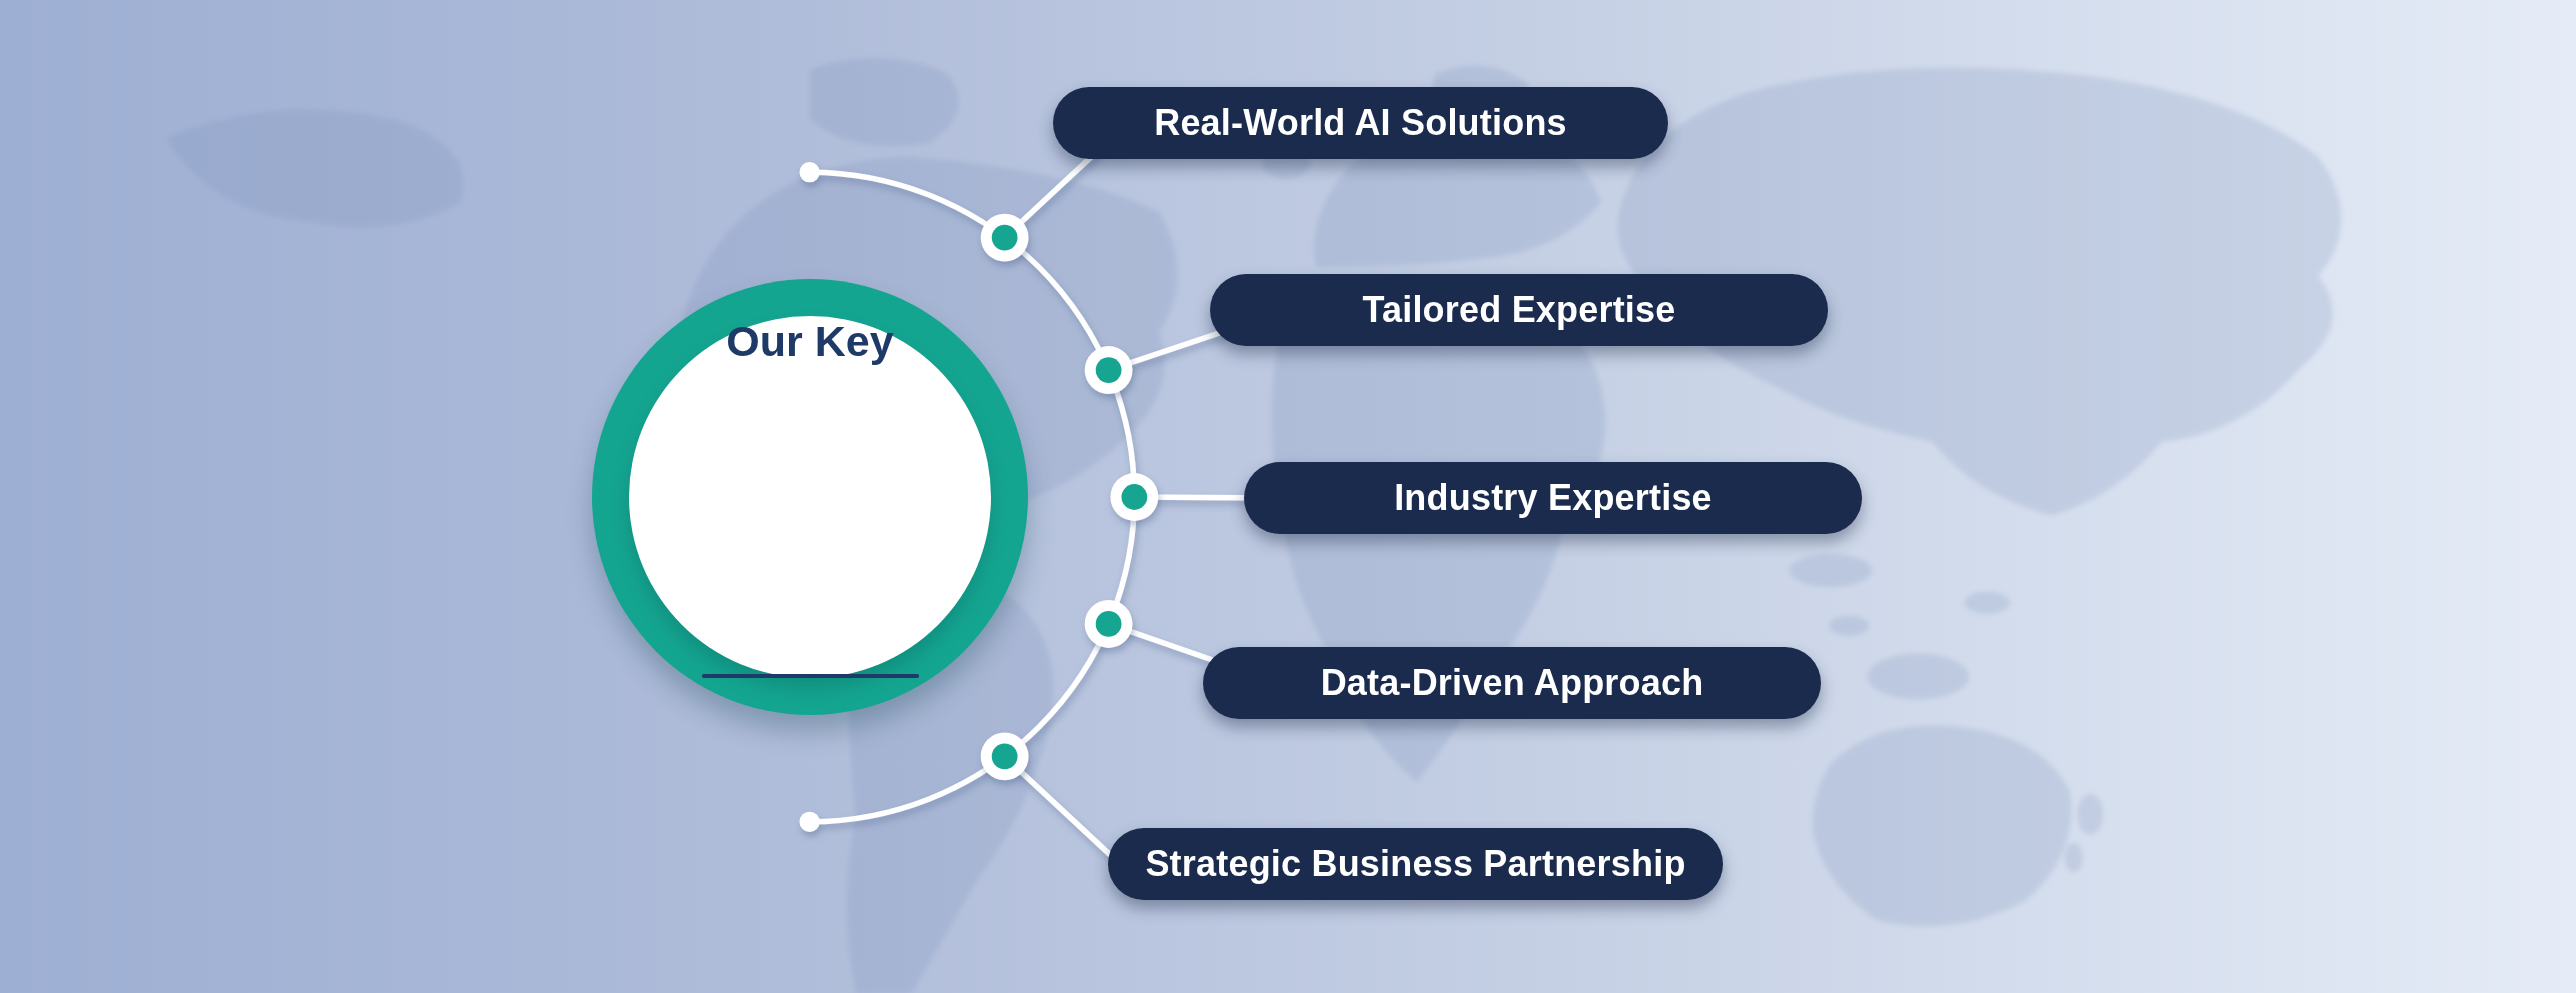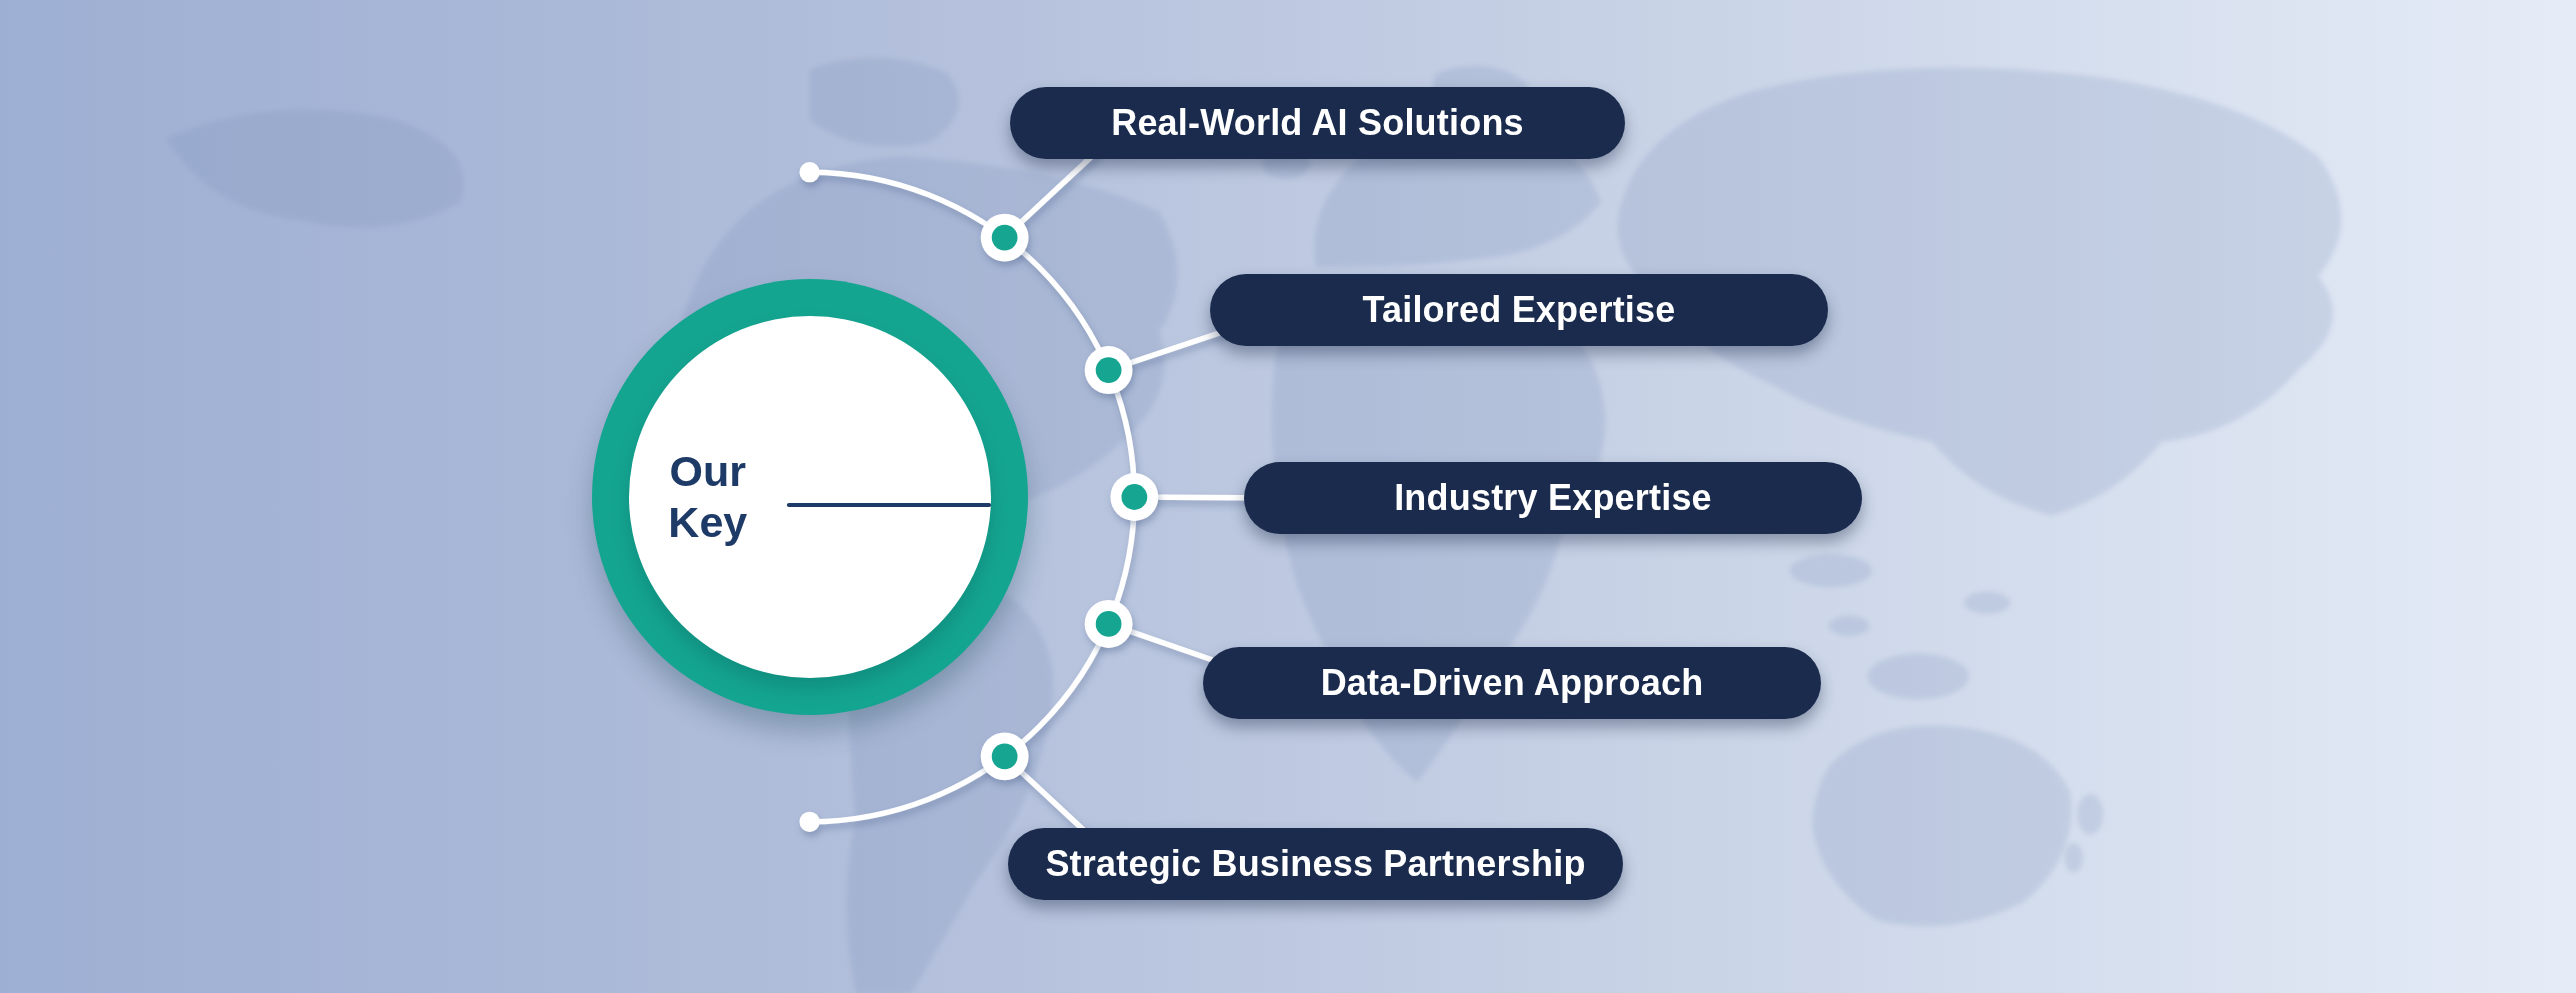--- a/index.html
+++ b/index.html
@@ -9,34 +9,34 @@
     font-family:"Liberation Sans",sans-serif;
   }
   #canvas svg.layer{position:absolute;left:0;top:0;z-index:1;}
   .pill{
     position:absolute;height:72px;background:#1a2b4d;border-radius:37px;
     color:#ffffff;font-weight:700;font-size:36px;letter-spacing:0.2px;
     display:flex;align-items:center;justify-content:center;
     box-shadow:0 8.3px 14.7px rgba(23,37,66,0.38);
     z-index:3;white-space:nowrap;
   }
-  #pill-0{left:1010px;top:87px;width:615px;}
+  #pill-0{left:1053px;top:87px;width:615px;}
   #pill-1{left:1210px;top:274px;width:618px;}
   #pill-2{left:1244px;top:462px;width:618px;}
   #pill-3{left:1203px;top:647px;width:618px;}
-  #pill-4{left:1008px;top:828px;width:615px;}
+  #pill-4{left:1108px;top:828px;width:615px;}
   .center-circle{
     position:absolute;left:592px;top:279px;width:436px;height:436px;border-radius:50%;
     background:#14a590;box-shadow:0 16.6px 26px rgba(16,60,75,0.28);
     display:flex;align-items:center;justify-content:center;z-index:3;
   }
   .center-inner{
     width:362px;height:362px;border-radius:50%;background:#ffffff;
     box-shadow:0 11px 16.6px rgba(8,80,78,0.25);
-    display:flex;align-items:center;justify-content:space-between;
+    display:flex;flex-direction:column;align-items:center;justify-content:space-between;
   }
   .title{
     color:#1e3a67;font-size:43px;font-weight:700;line-height:1.18;text-align:center;
   }
   .title-underline{
     width:217px;height:3.7px;background:#1e3a67;margin-top:16.6px;border-radius:1.8px;
   }
 </style>
 </head>
 <body>

